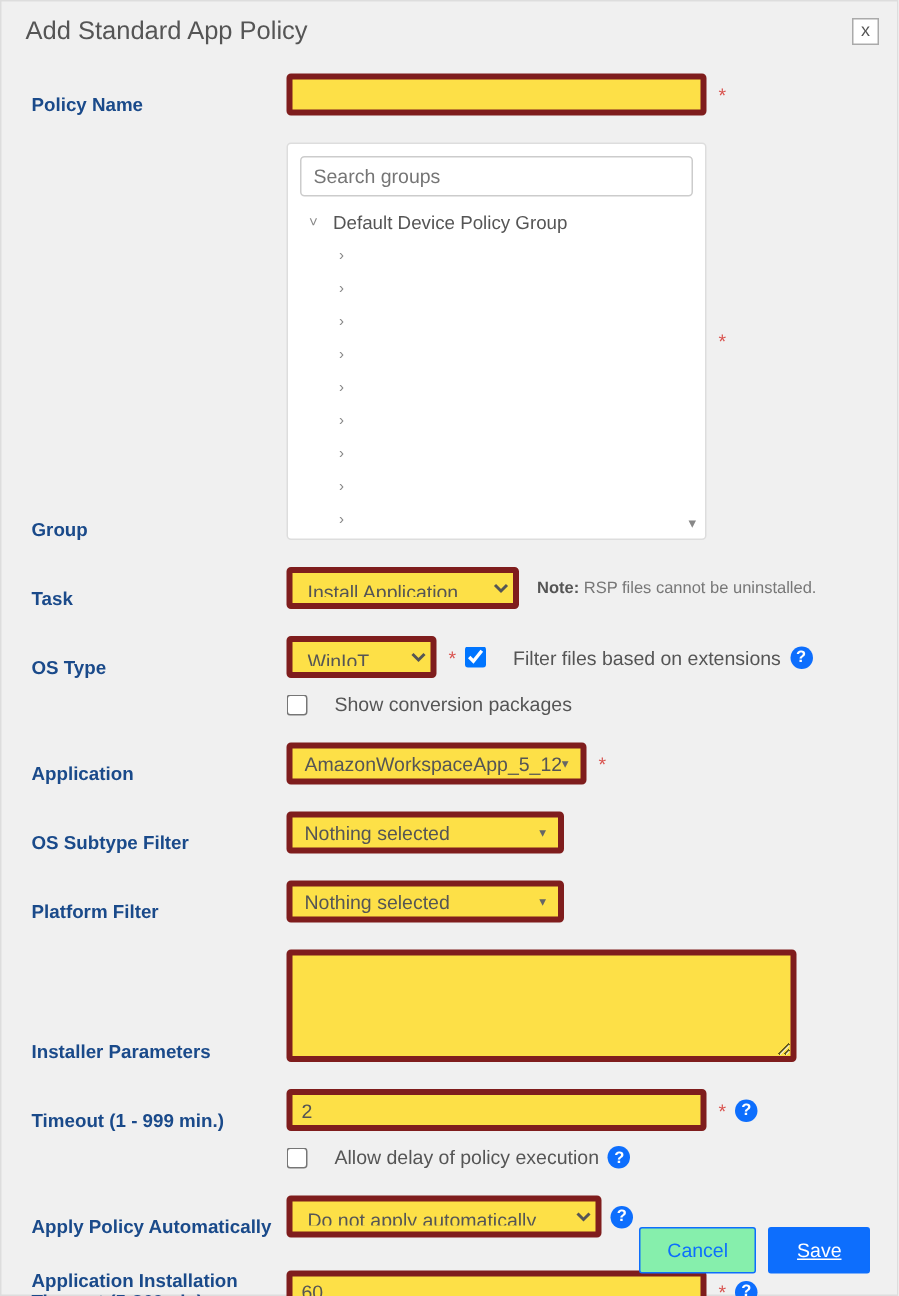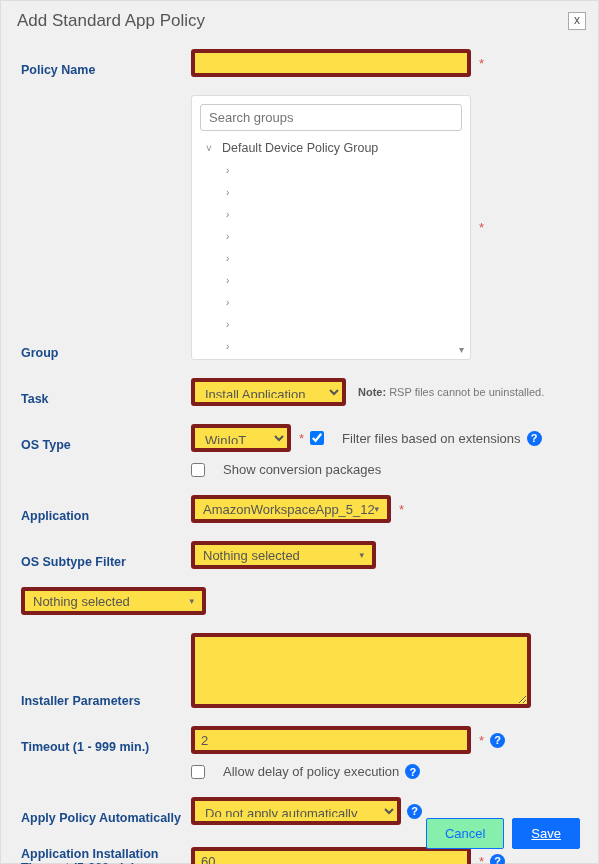--- a/index.html
+++ b/index.html
@@ -292,20 +292,21 @@
       <div class="label">OS Subtype Filter</div>
       <div class="field">
         <div class="dd">
           <span>Nothing selected</span>
           <span class="caret-dd">▾</span>
         </div>
       </div>
     </div>
 
     <div class="row">
+      <div class="label">Platform Filter</div>
       <div class="field">
         <div class="dd">
           <span>Nothing selected</span>
           <span class="caret-dd">▾</span>
         </div>
       </div>
     </div>
 
     <div class="row">
       <div class="label">Installer Parameters</div>

